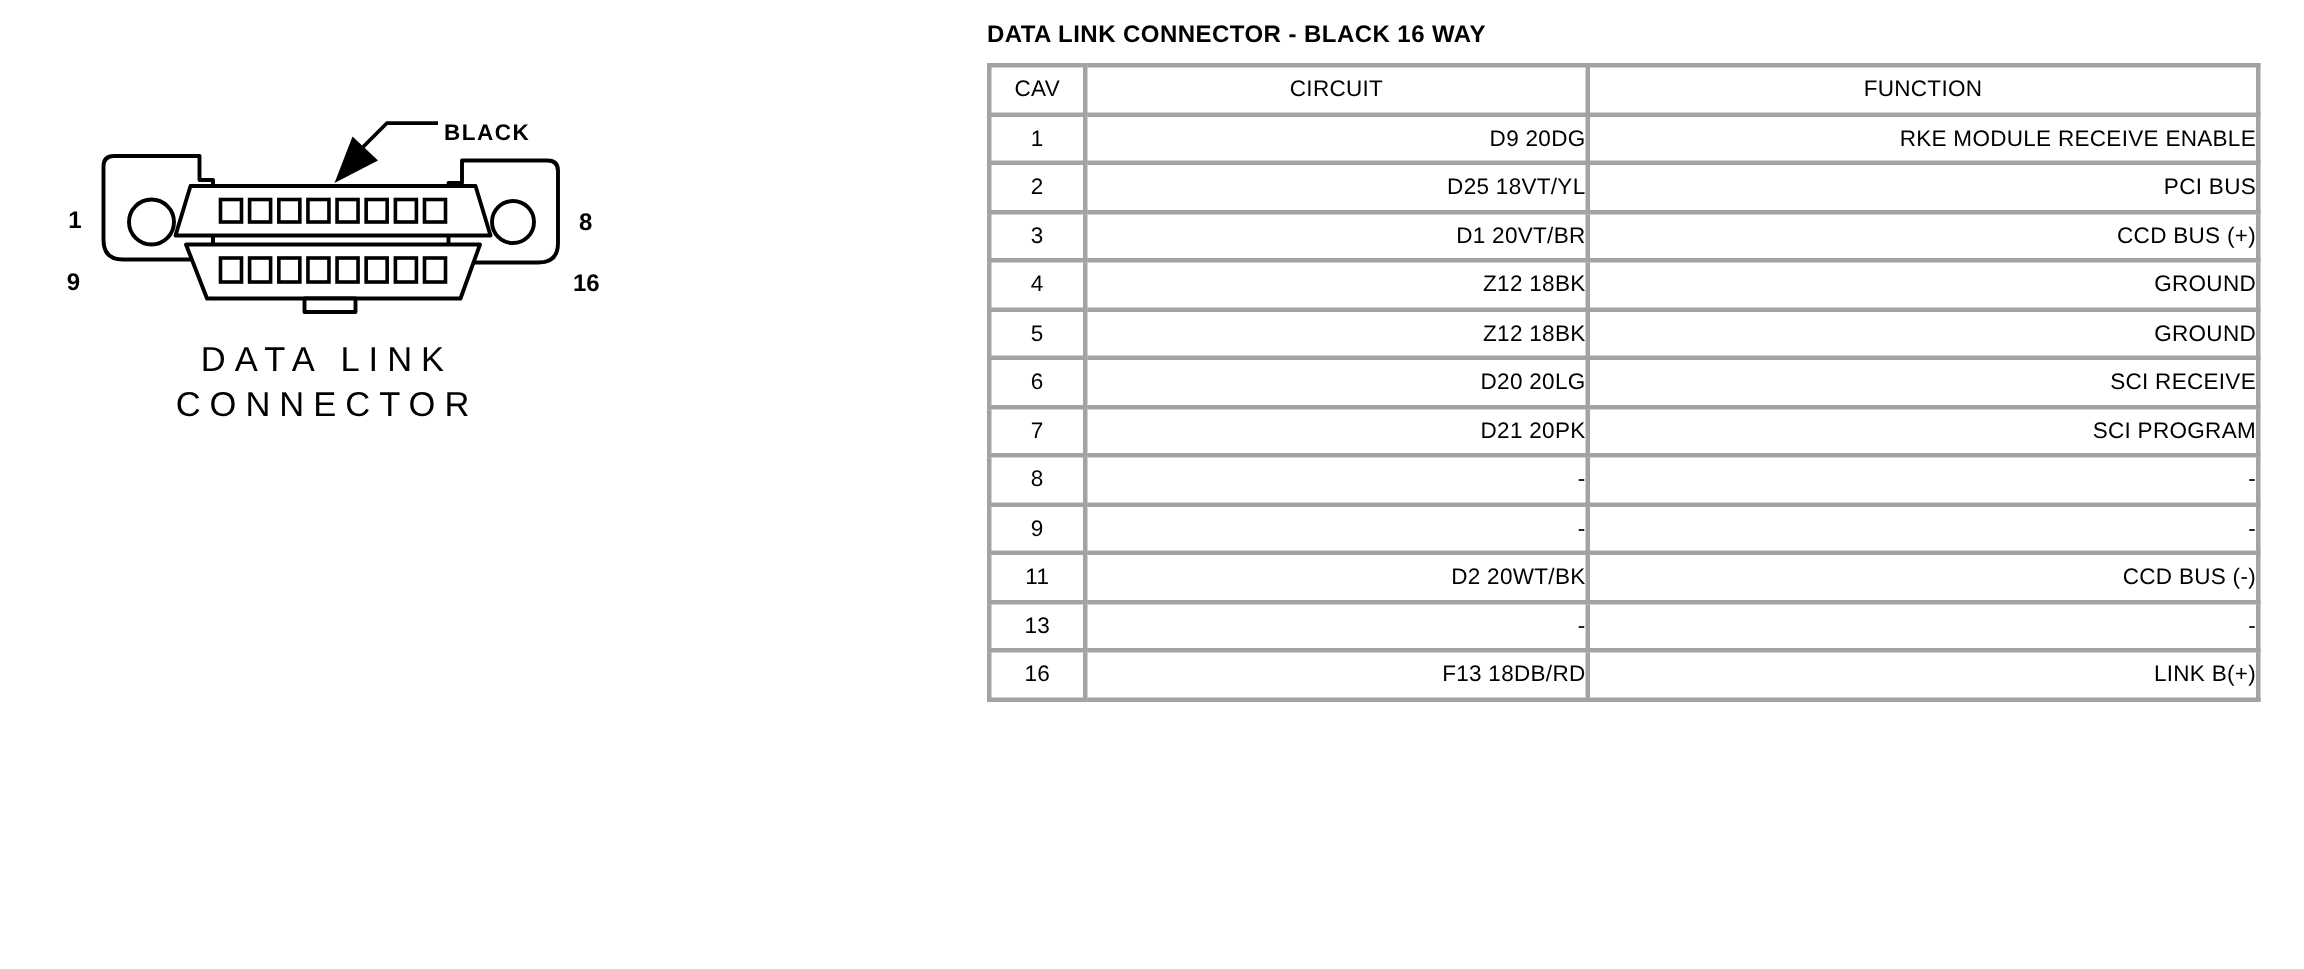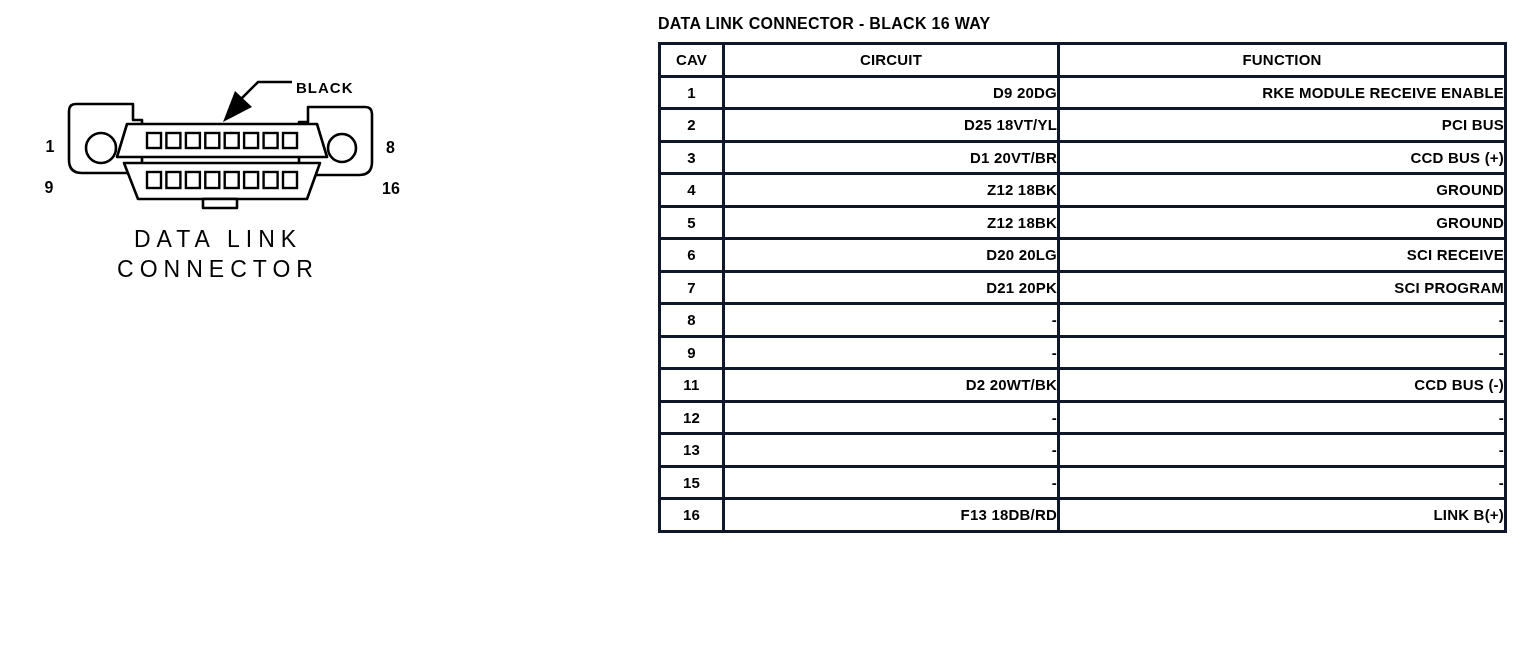--- a/index.html
+++ b/index.html
@@ -73,22 +73,22 @@
     position: absolute;
     left: 658px;
     top: 42px;
     width: 846px;
     border-collapse: collapse;
     table-layout: fixed;
     border: 3px solid #000000;
   }
   table.pinout th,
   table.pinout td {
-    border: 3px solid #0f172a;
-    font-weight: bold;
+    border: 3px solid #a3a3a3;
+    font-weight: normal;
     font-size: 15px;
     height: 29.5px;
     padding: 0;
     overflow: hidden;
     white-space: nowrap;
     letter-spacing: 0.2px;
   }
   table.pinout th { text-align: center; }
   table.pinout td.cav { text-align: center; }
   table.pinout td.circuit,
@@ -211,35 +211,25 @@
           <td class="cav">9</td>
           <td class="circuit">-</td>
           <td class="function">-</td>
         </tr>
         <tr>
           <td class="cav">11</td>
           <td class="circuit">D2 20WT/BK</td>
           <td class="function">CCD BUS (-)</td>
         </tr>
         <tr>
-          <td class="cav">12</td>
-          <td class="circuit">-</td>
-          <td class="function">-</td>
-        </tr>
-        <tr>
           <td class="cav">13</td>
           <td class="circuit">-</td>
           <td class="function">-</td>
         </tr>
         <tr>
-          <td class="cav">15</td>
-          <td class="circuit">-</td>
-          <td class="function">-</td>
-        </tr>
-        <tr>
           <td class="cav">16</td>
           <td class="circuit">F13 18DB/RD</td>
           <td class="function">LINK B(+)</td>
         </tr>
       </tbody>
   </table>
 
 </div>
 
 </body></html>

